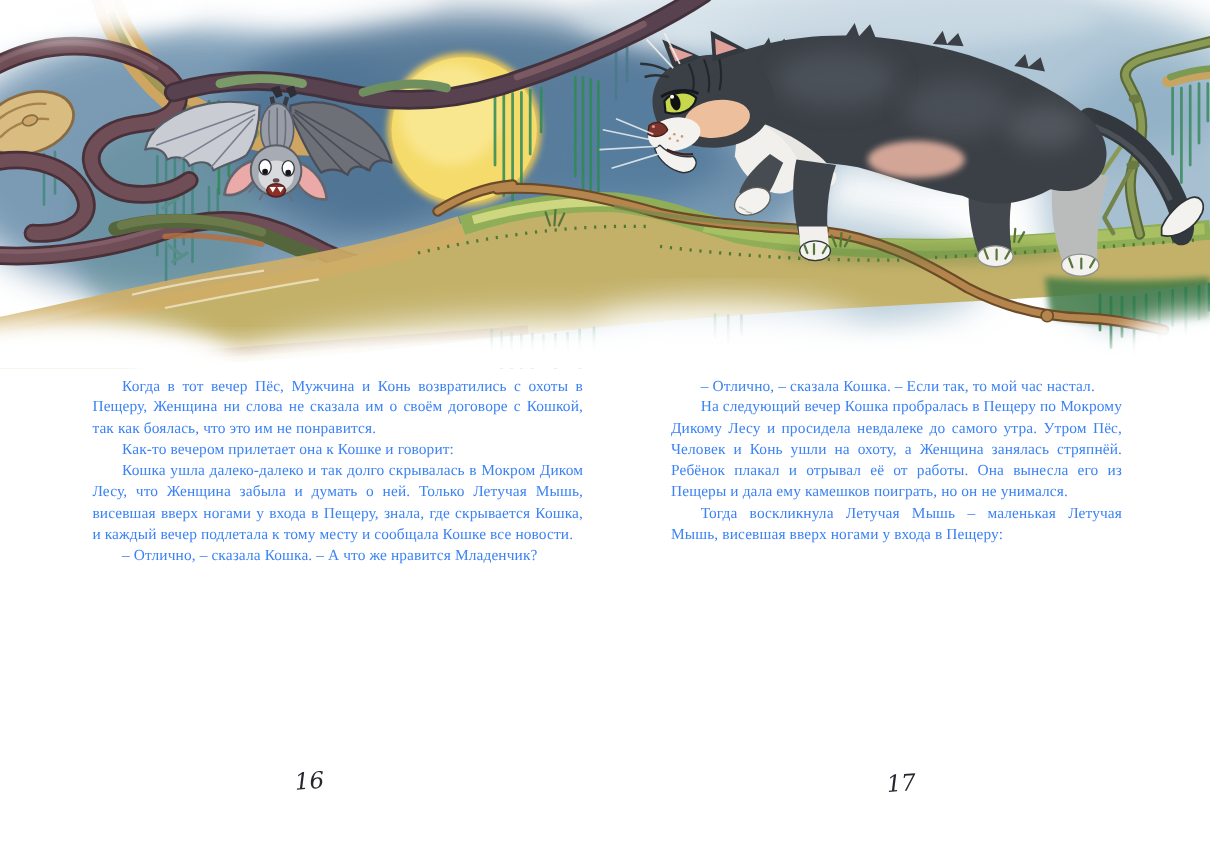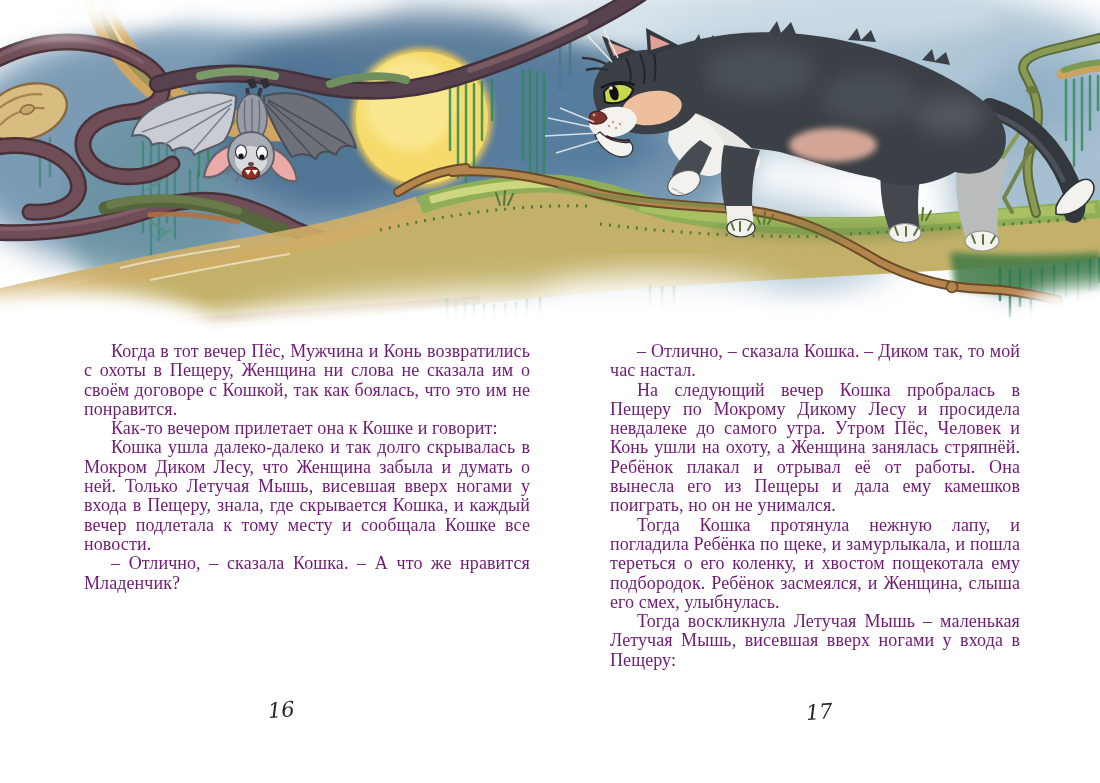--- a/index.html
+++ b/index.html
@@ -5,21 +5,21 @@
   html,body{margin:0;padding:0;}
   body{
     width:1100px;height:783px;position:relative;overflow:hidden;
     background:#ffffff;
     font-family:"Liberation Serif", serif;
   }
   .illustration{position:absolute;left:0;top:0;width:1100px;height:335px;}
   .illustration svg{display:block;}
   .col{
     position:absolute;top:342px;
-    font-size:18px;line-height:19.3px;color:#701a75;
+    font-size:14px;line-height:19.3px;color:#3b82f6;
     text-align:justify;letter-spacing:.1px;
   }
   .col-left{left:84px;width:446px;}
   .col-right{left:610px;width:410px;}
   .col p{margin:0;text-indent:27px;}
   .col p.no-indent{text-indent:0;}
   .pagenum{
     position:absolute;font-family:"DejaVu Serif", serif;font-style:italic;
     font-size:21px;color:#26262e;transform:rotate(-4deg);
   }
@@ -336,22 +336,21 @@
   </div>
 
   <div class="col col-left">
     <p>Когда в тот вечер Пёс, Мужчина и Конь возвратились с охоты в Пещеру, Женщина ни слова не сказала им о своём договоре с Кошкой, так как боялась, что это им не понравится.</p>
     <p>Как-то вечером прилетает она к Кошке и говорит:</p>
     <p>Кошка ушла далеко-далеко и так долго скрывалась в Мокром Диком Лесу, что Женщина забыла и думать о ней. Только Летучая Мышь, висевшая вверх ногами у входа в Пещеру, знала, где скрывается Кошка, и каждый вечер подлетала к тому месту и сообщала Кошке все новости.</p>
     <p>– Отлично, – сказала Кошка. – А что же нравится Младенчик?</p>
   </div>
 
   <div class="col col-right">
-    <p>– Отлично, – сказала Кошка. – Диком так, то мой час настал.</p>
+    <p>– Отлично, – сказала Кошка. – Если так, то мой час настал.</p>
     <p>На следующий вечер Кошка пробралась в Пещеру по Мокрому Дикому Лесу и просидела невдалеке до самого утра. Утром Пёс, Человек и Конь ушли на охоту, а Женщина занялась стряпнёй. Ребёнок плакал и отрывал её от работы. Она вынесла его из Пещеры и дала ему камешков поиграть, но он не унимался.</p>
-    <p>Тогда Кошка протянула нежную лапу, и погладила Ребёнка по щеке, и замурлыкала, и пошла тереться о его коленку, и хвостом пощекотала ему подбородок. Ребёнок засмеялся, и Женщина, слыша его смех, улыбнулась.</p>
     <p>Тогда воскликнула Летучая Мышь – маленькая Летучая Мышь, висевшая вверх ногами у входа в Пещеру:</p>
   </div>
 
   <div class="pagenum pagenum-left">16</div>
   <div class="pagenum pagenum-right">17</div>
 
 </div>
 
 </body></html>

